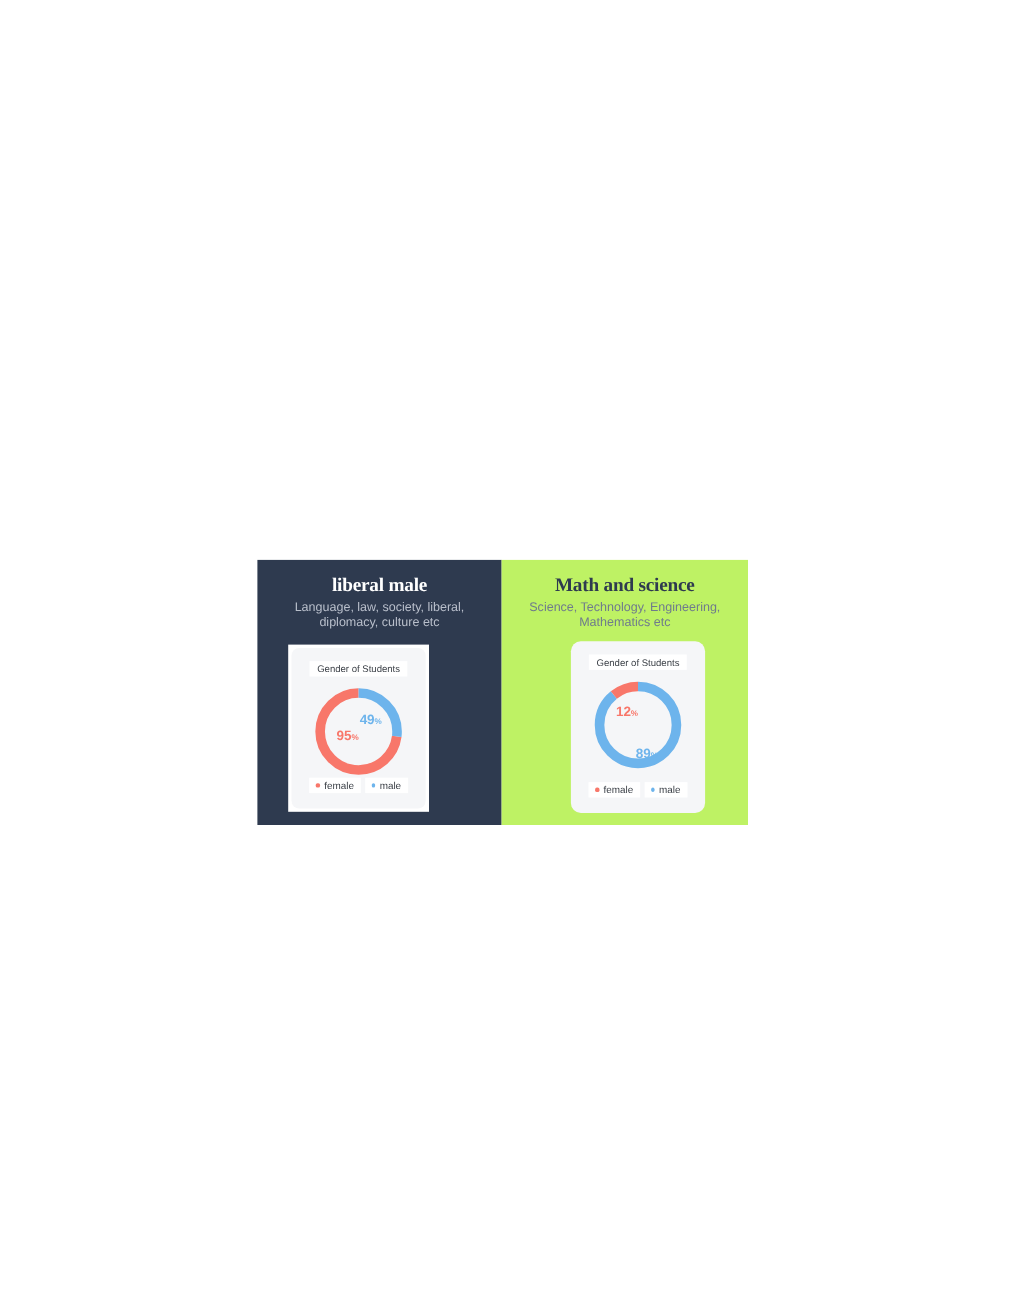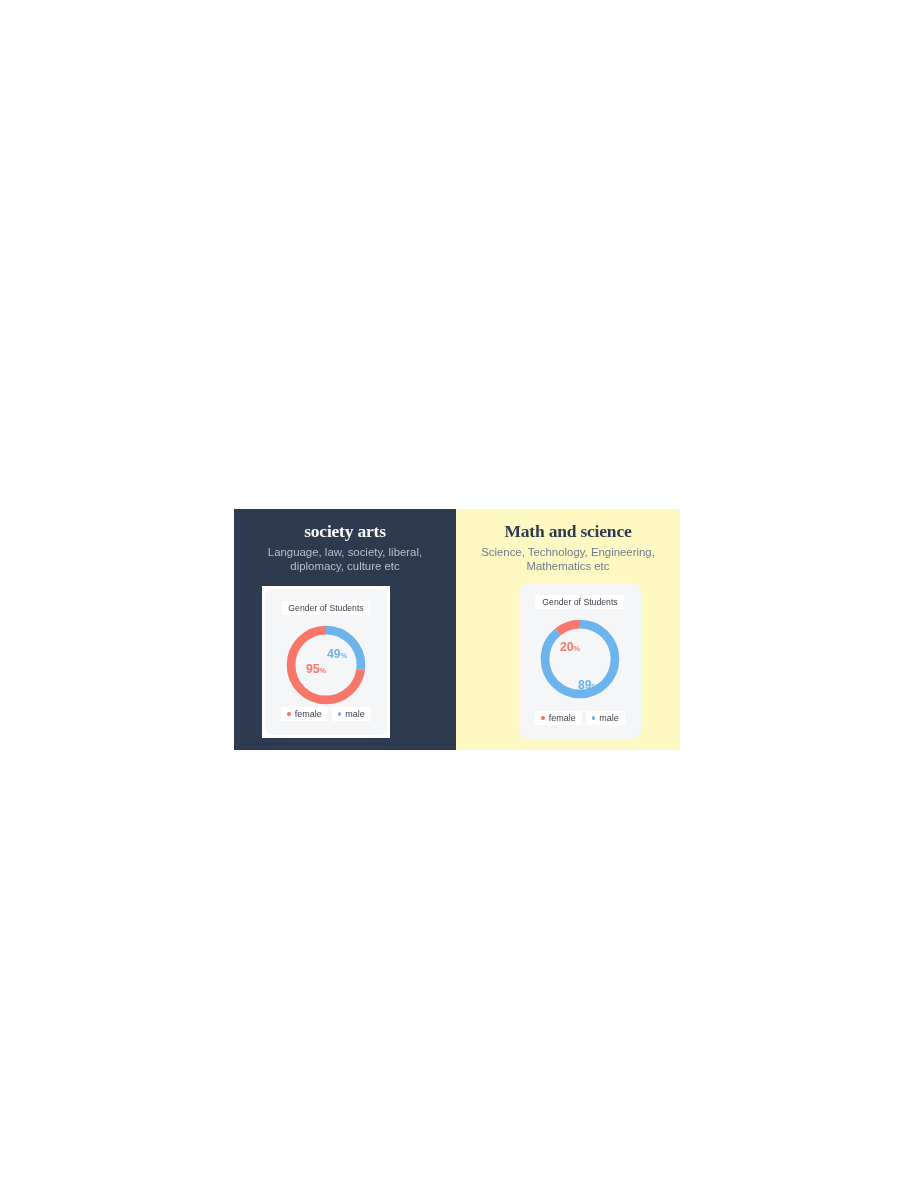--- a/index.html
+++ b/index.html
@@ -37,21 +37,21 @@
     width: 222px;
     height: 241px;
     background: #2e3a4f;
   }
 
   .panel.light {
     left: 456px;
     top: 509px;
     width: 224px;
     height: 241px;
-    background: #fef9c3;
+    background: #bef264;
   }
 
   
   .panel-head {
     position: absolute;
     left: 0;
     right: 0;
     top: 12px;
     text-align: center;
     padding: 0 6px;
@@ -201,21 +201,21 @@
   }
 </style>
 </head>
 <body>
 
 <div id="stage">
 
   <div class="panel dark">
 
     <div class="panel-head">
-      <div class="panel-title">society arts</div>
+      <div class="panel-title">liberal male</div>
       <div class="panel-sub">Language, law, society, liberal, diplomacy, culture etc</div>
     </div>
 
     <div class="chart-frame">
       <div class="chart-card card-arts">
 
         <div class="chart-title">Gender of Students</div>
 
         <div class="donut-wrap">
           <svg viewBox="0 0 100 100" aria-hidden="true">
@@ -258,21 +258,21 @@
         <div class="chart-title">Gender of Students</div>
 
         <div class="donut-wrap">
           <svg viewBox="0 0 100 100" aria-hidden="true">
 
             <circle cx="50" cy="50" r="38" fill="none" stroke="#6db4ec" stroke-width="9.5" stroke-dasharray="212.60 26.28" stroke-dashoffset="0" transform="rotate(-90 50 50)"></circle>
 
             <circle cx="50" cy="50" r="38" fill="none" stroke="#f8776a" stroke-width="9.5" stroke-dasharray="26.28 212.60" stroke-dashoffset="-212.60" transform="rotate(-90 50 50)"></circle>
           </svg>
 
-          <div class="pct female"><span>20</span><span class="sym">%</span></div>
+          <div class="pct female"><span>12</span><span class="sym">%</span></div>
 
           <div class="pct male"><span>89</span><span class="sym">%</span></div>
         </div>
 
         <div class="legend">
           <div class="legend-item">
             <span class="legend-dot female"></span>
             <span class="legend-label">female</span>
           </div>
           <div class="legend-item">

